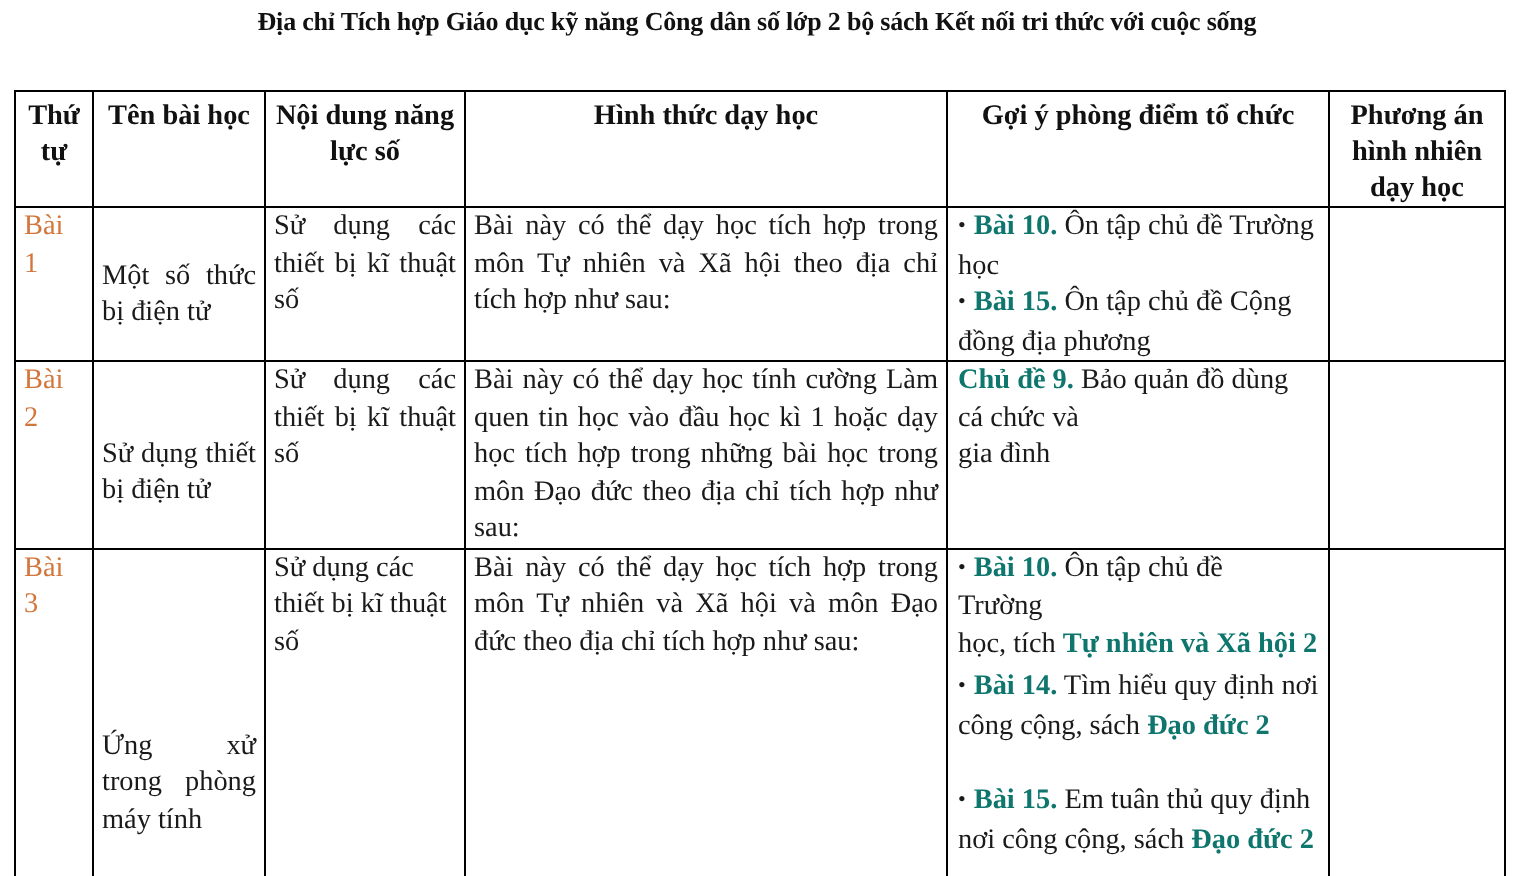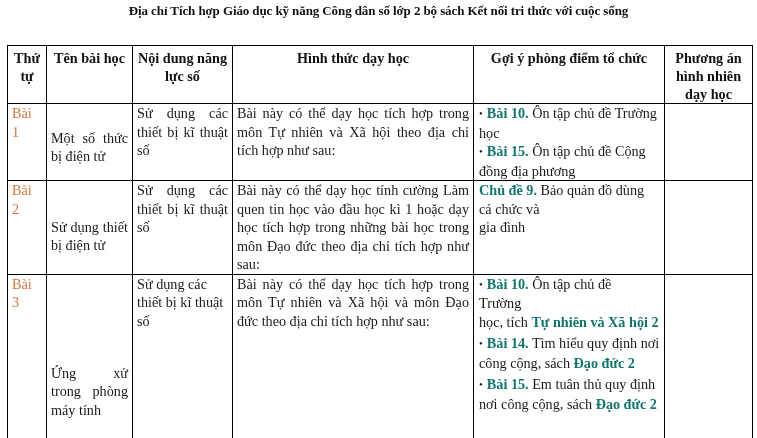--- a/index.html
+++ b/index.html
@@ -138,19 +138,19 @@
       <span>3</span>
     </td>
     <td class="ten-cell" style="vertical-align:top; padding-top:60px;">Ứng xử trong phòng máy tính</td>
     <td>Sử dụng các thiết bị kĩ thuật số</td>
     <td class="justify">
       <span>Bài này có thể dạy học tích hợp trong môn </span><span class="bold">Tự nhiên và Xã hội</span><span> và môn </span><span class="bold">Đạo đức</span><span> theo địa chỉ tích hợp như sau:</span>
     </td>
     <td class="gy-cell">
       <span class="bullet-item"><span class="bullet">•</span><span class="red">Bài 10.</span><span> Ôn tập chủ đề</span><br><span>Trường</span><br><span>học, tích </span><span class="red">Tự nhiên và Xã hội 2</span></span>
       <span class="bullet-item" style="margin-top:3px;"><span class="bullet">•</span><span class="red">Bài 14.</span><span> Tìm hiểu quy định nơi công cộng, sách </span><span class="red">Đạo đức 2</span></span>
-      <span class="bullet-item" style="margin-top:3px;"><span class="bullet">•</span><span class="red">Bài 15.</span><span> Em tuân thủ quy định nơi công cộng, sách </span><span class="red">Đạo đức 2</span></span>
+      <span class="bullet-item" style="margin-top:19px;"><span class="bullet">•</span><span class="red">Bài 15.</span><span> Em tuân thủ quy định nơi công cộng, sách </span><span class="red">Đạo đức 2</span></span>
     </td>
     <td></td>
   </tr>
 
 </tbody>
   </table>
 
 </body></html>

